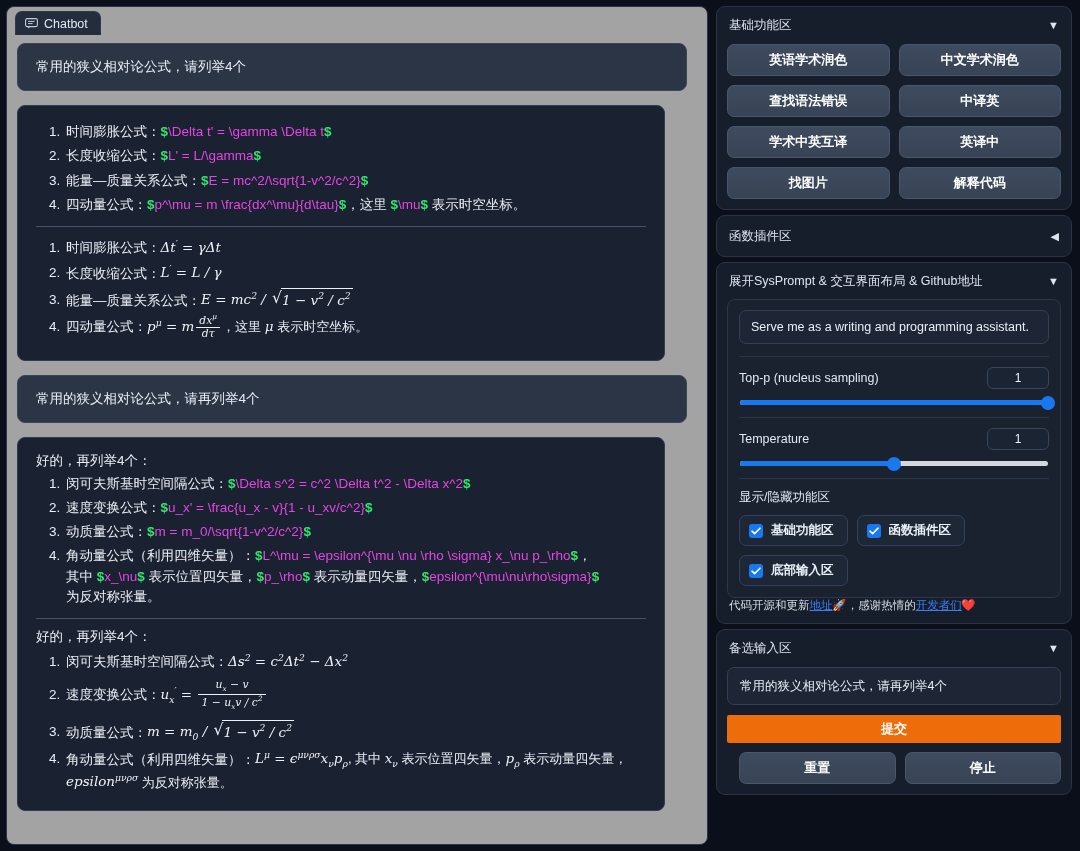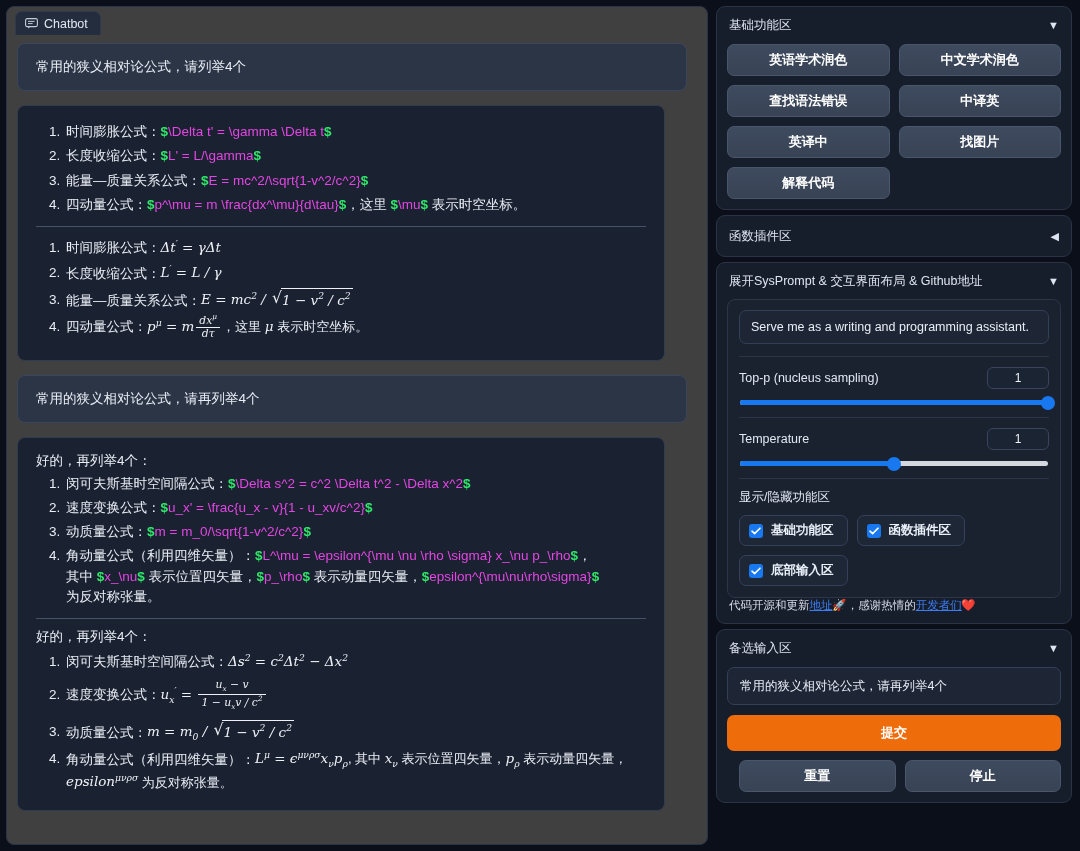--- a/index.html
+++ b/index.html
@@ -16,21 +16,21 @@
     width: 1080px; height: 851px;
     gap: 8px;
     padding: 6px 8px 6px 6px;
   }
 
   
   .chat-col { width: 702px; display: flex; flex-direction: column; }
 
   .chat-wrap {
     flex: 1;
-    background: #404040;
+    background: #a3a3a3;
     border: 1px solid #283449;
     border-radius: 8px;
     display: flex;
     flex-direction: column;
     overflow: hidden;
     position: relative;
   }
   .chat-tabbar {
     height: 28px;
     padding: 0;
@@ -250,23 +250,23 @@
     background:#1e2636;
     border:1px solid #333f54;
     border-radius:7px;
     color:#e8edf6; font-size:12.5px;
     padding:11px 12px;
     width:100%;
     font-family: "Liberation Sans", sans-serif;
   }
   .submit {
     margin-top: 10px;
-    width:100%; height:36px;
+    width:100%; height:28px;
     background:#ef6c0b;
-    border:none; border-radius:7px;
+    border:none; border-radius:2px;
     color:#fff; font-size:13px; font-weight:700;
     cursor:pointer;
   }
   .rs-grid {
     margin-top: 9px;
     display:grid; grid-template-columns:1fr 1fr; gap:9px;margin-left:12px;
   }
 </style>
 </head>
 <body>
@@ -388,20 +388,21 @@
     <div class="card">
       <div class="card-head">
         <span>基础功能区</span>
         <span class="caret">▼</span>
       </div>
       <div class="btn-grid">
         <button class="fbtn">英语学术润色</button>
         <button class="fbtn">中文学术润色</button>
         <button class="fbtn">查找语法错误</button>
         <button class="fbtn">中译英</button>
+        <button class="fbtn">学术中英互译</button>
         <button class="fbtn">英译中</button>
         <button class="fbtn">找图片</button>
         <button class="fbtn">解释代码</button>
       </div>
     </div>
 
     <div class="card card-collapsed">
       <div class="card-head">
         <span>函数插件区</span>
         <span class="caret">◀</span>

